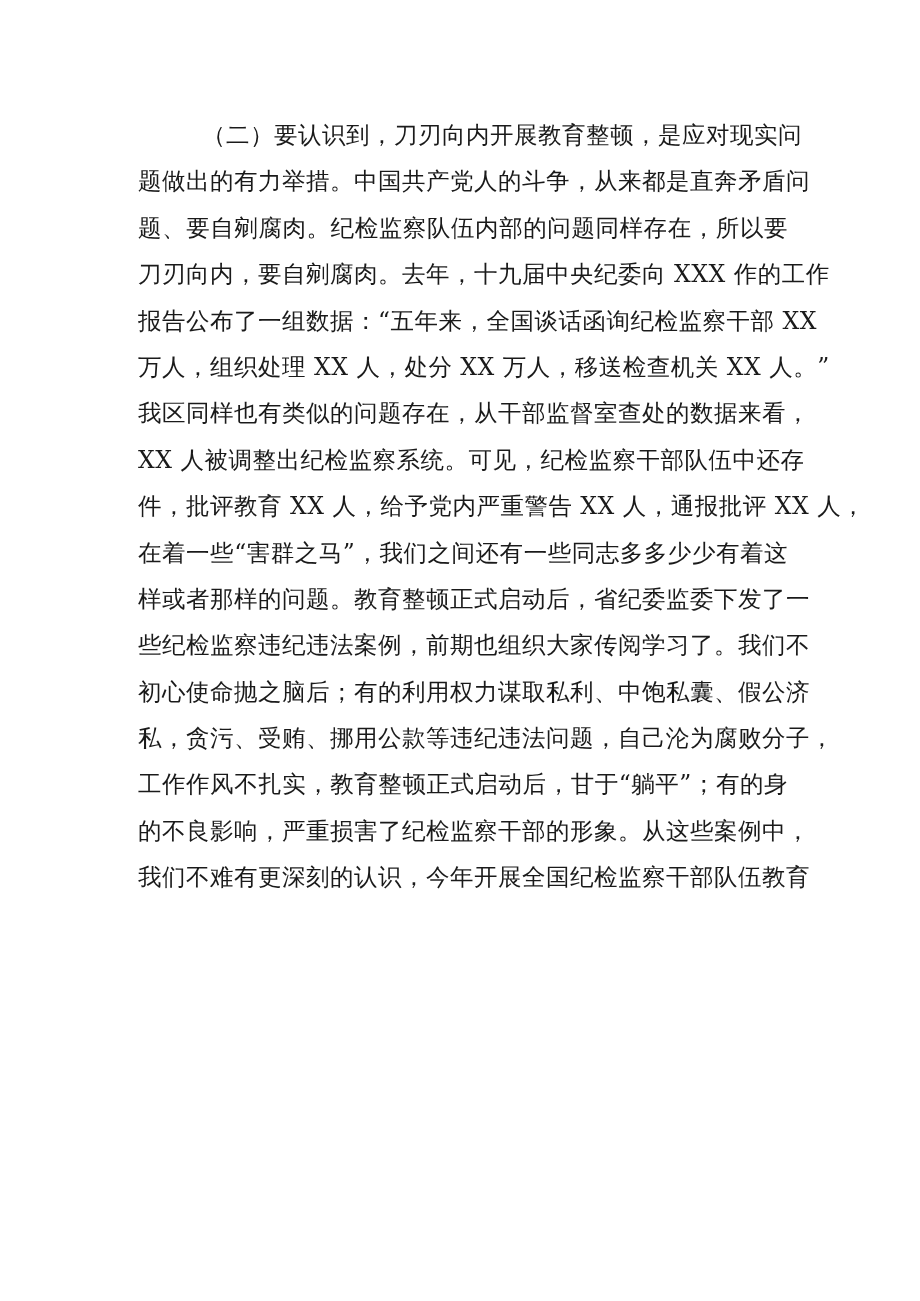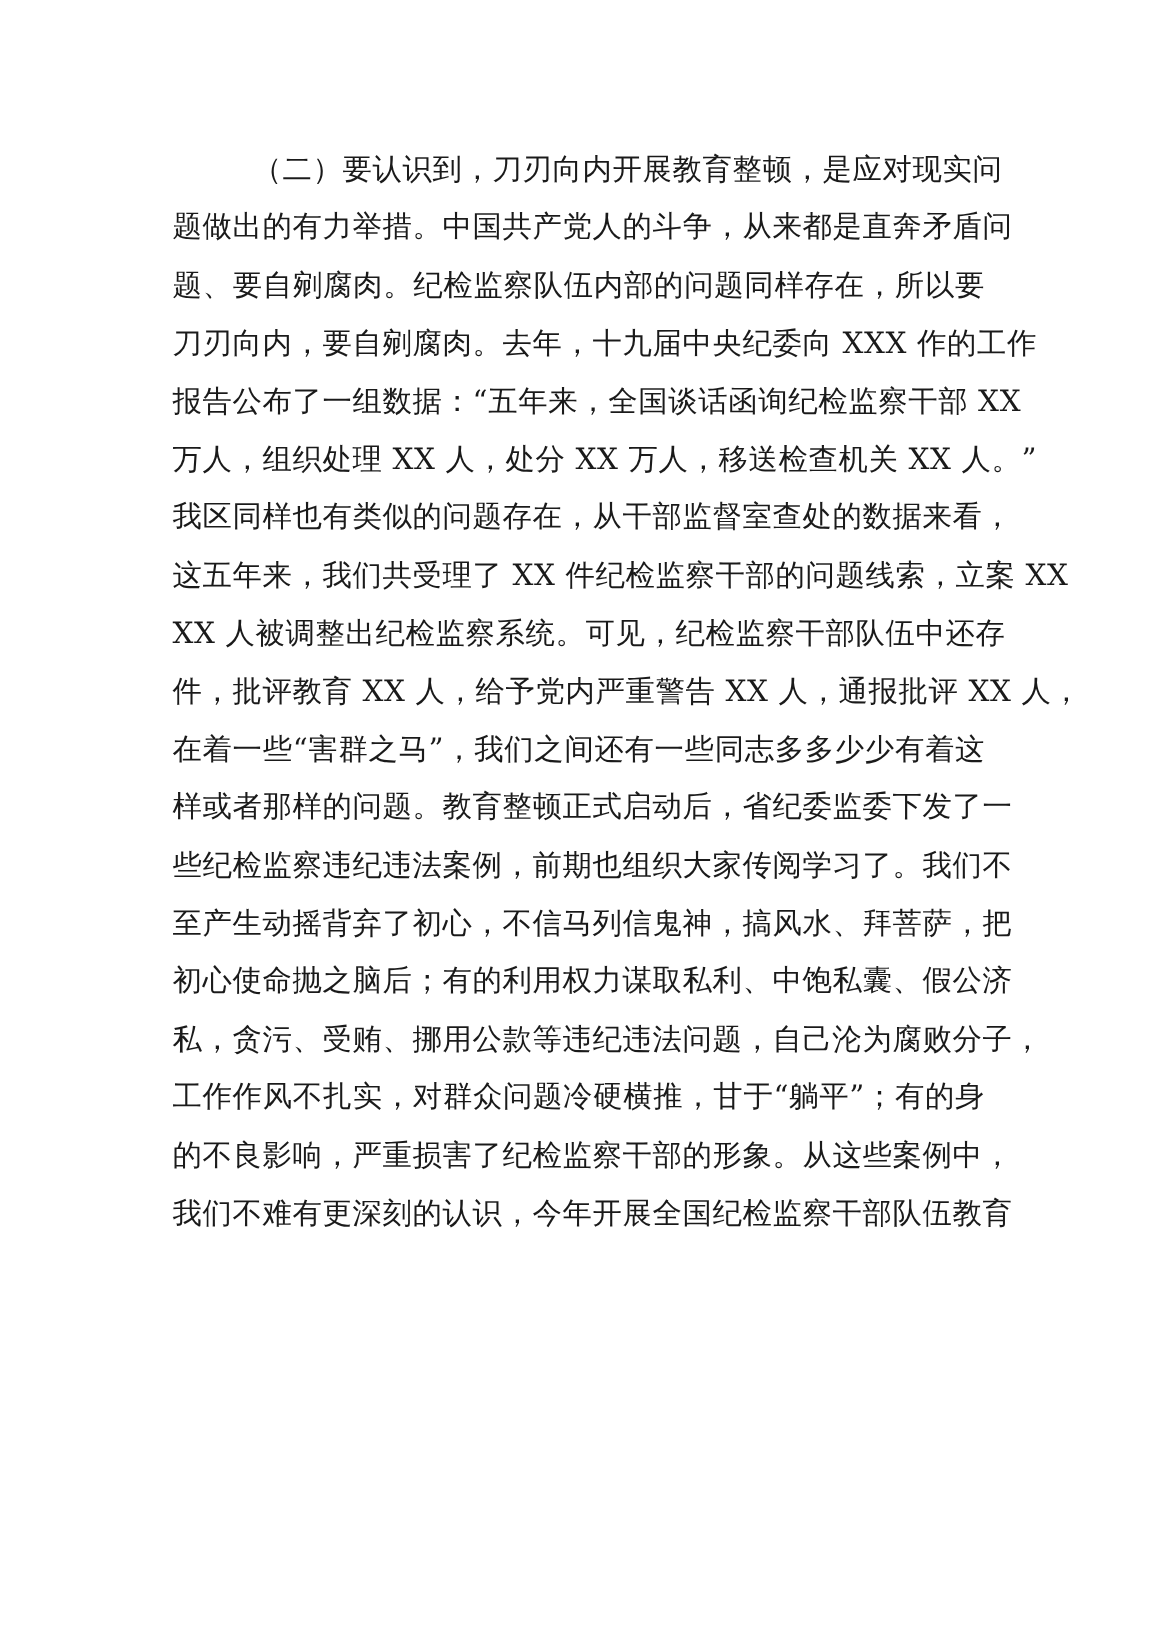--- a/index.html
+++ b/index.html
@@ -31,26 +31,24 @@
 
 <div class="page">
   <div class="body-text">
     <div class="line first">（二）要认识到，刀刃向内开展教育整顿，是应对现实问</div>
     <div class="line">题做出的有力举措。中国共产党人的斗争，从来都是直奔矛盾问</div>
     <div class="line">题、要自剜腐肉。纪检监察队伍内部的问题同样存在，所以要</div>
     <div class="line">刀刃向内，要自剜腐肉。去年，十九届中央纪委向 XXX 作的工作</div>
     <div class="line">报告公布了一组数据：“五年来，全国谈话函询纪检监察干部 XX</div>
     <div class="line">万人，组织处理 XX 人，处分 XX 万人，移送检查机关 XX 人。”</div>
     <div class="line">我区同样也有类似的问题存在，从干部监督室查处的数据来看，</div>
-    <div class="line">这五年来，我们共受理了 XX 件纪检监察干部的问题线索，立案 XX</div>
     <div class="line">XX 人被调整出纪检监察系统。可见，纪检监察干部队伍中还存</div>
     <div class="line">件，批评教育 XX 人，给予党内严重警告 XX 人，通报批评 XX 人，</div>
     <div class="line">在着一些“害群之马”，我们之间还有一些同志多多少少有着这</div>
     <div class="line">样或者那样的问题。教育整顿正式启动后，省纪委监委下发了一</div>
     <div class="line">些纪检监察违纪违法案例，前期也组织大家传阅学习了。我们不</div>
-    <div class="line">至产生动摇背弃了初心，不信马列信鬼神，搞风水、拜菩萨，把</div>
     <div class="line">初心使命抛之脑后；有的利用权力谋取私利、中饱私囊、假公济</div>
     <div class="line">私，贪污、受贿、挪用公款等违纪违法问题，自己沦为腐败分子，</div>
-    <div class="line">工作作风不扎实，对群众问题冷硬横推，甘于“躺平”；有的身</div>
+    <div class="line">工作作风不扎实，教育整顿正式启动后，甘于“躺平”；有的身</div>
     <div class="line">的不良影响，严重损害了纪检监察干部的形象。从这些案例中，</div>
     <div class="line">我们不难有更深刻的认识，今年开展全国纪检监察干部队伍教育</div>
   </div>
 </div>
 
 </body></html>

